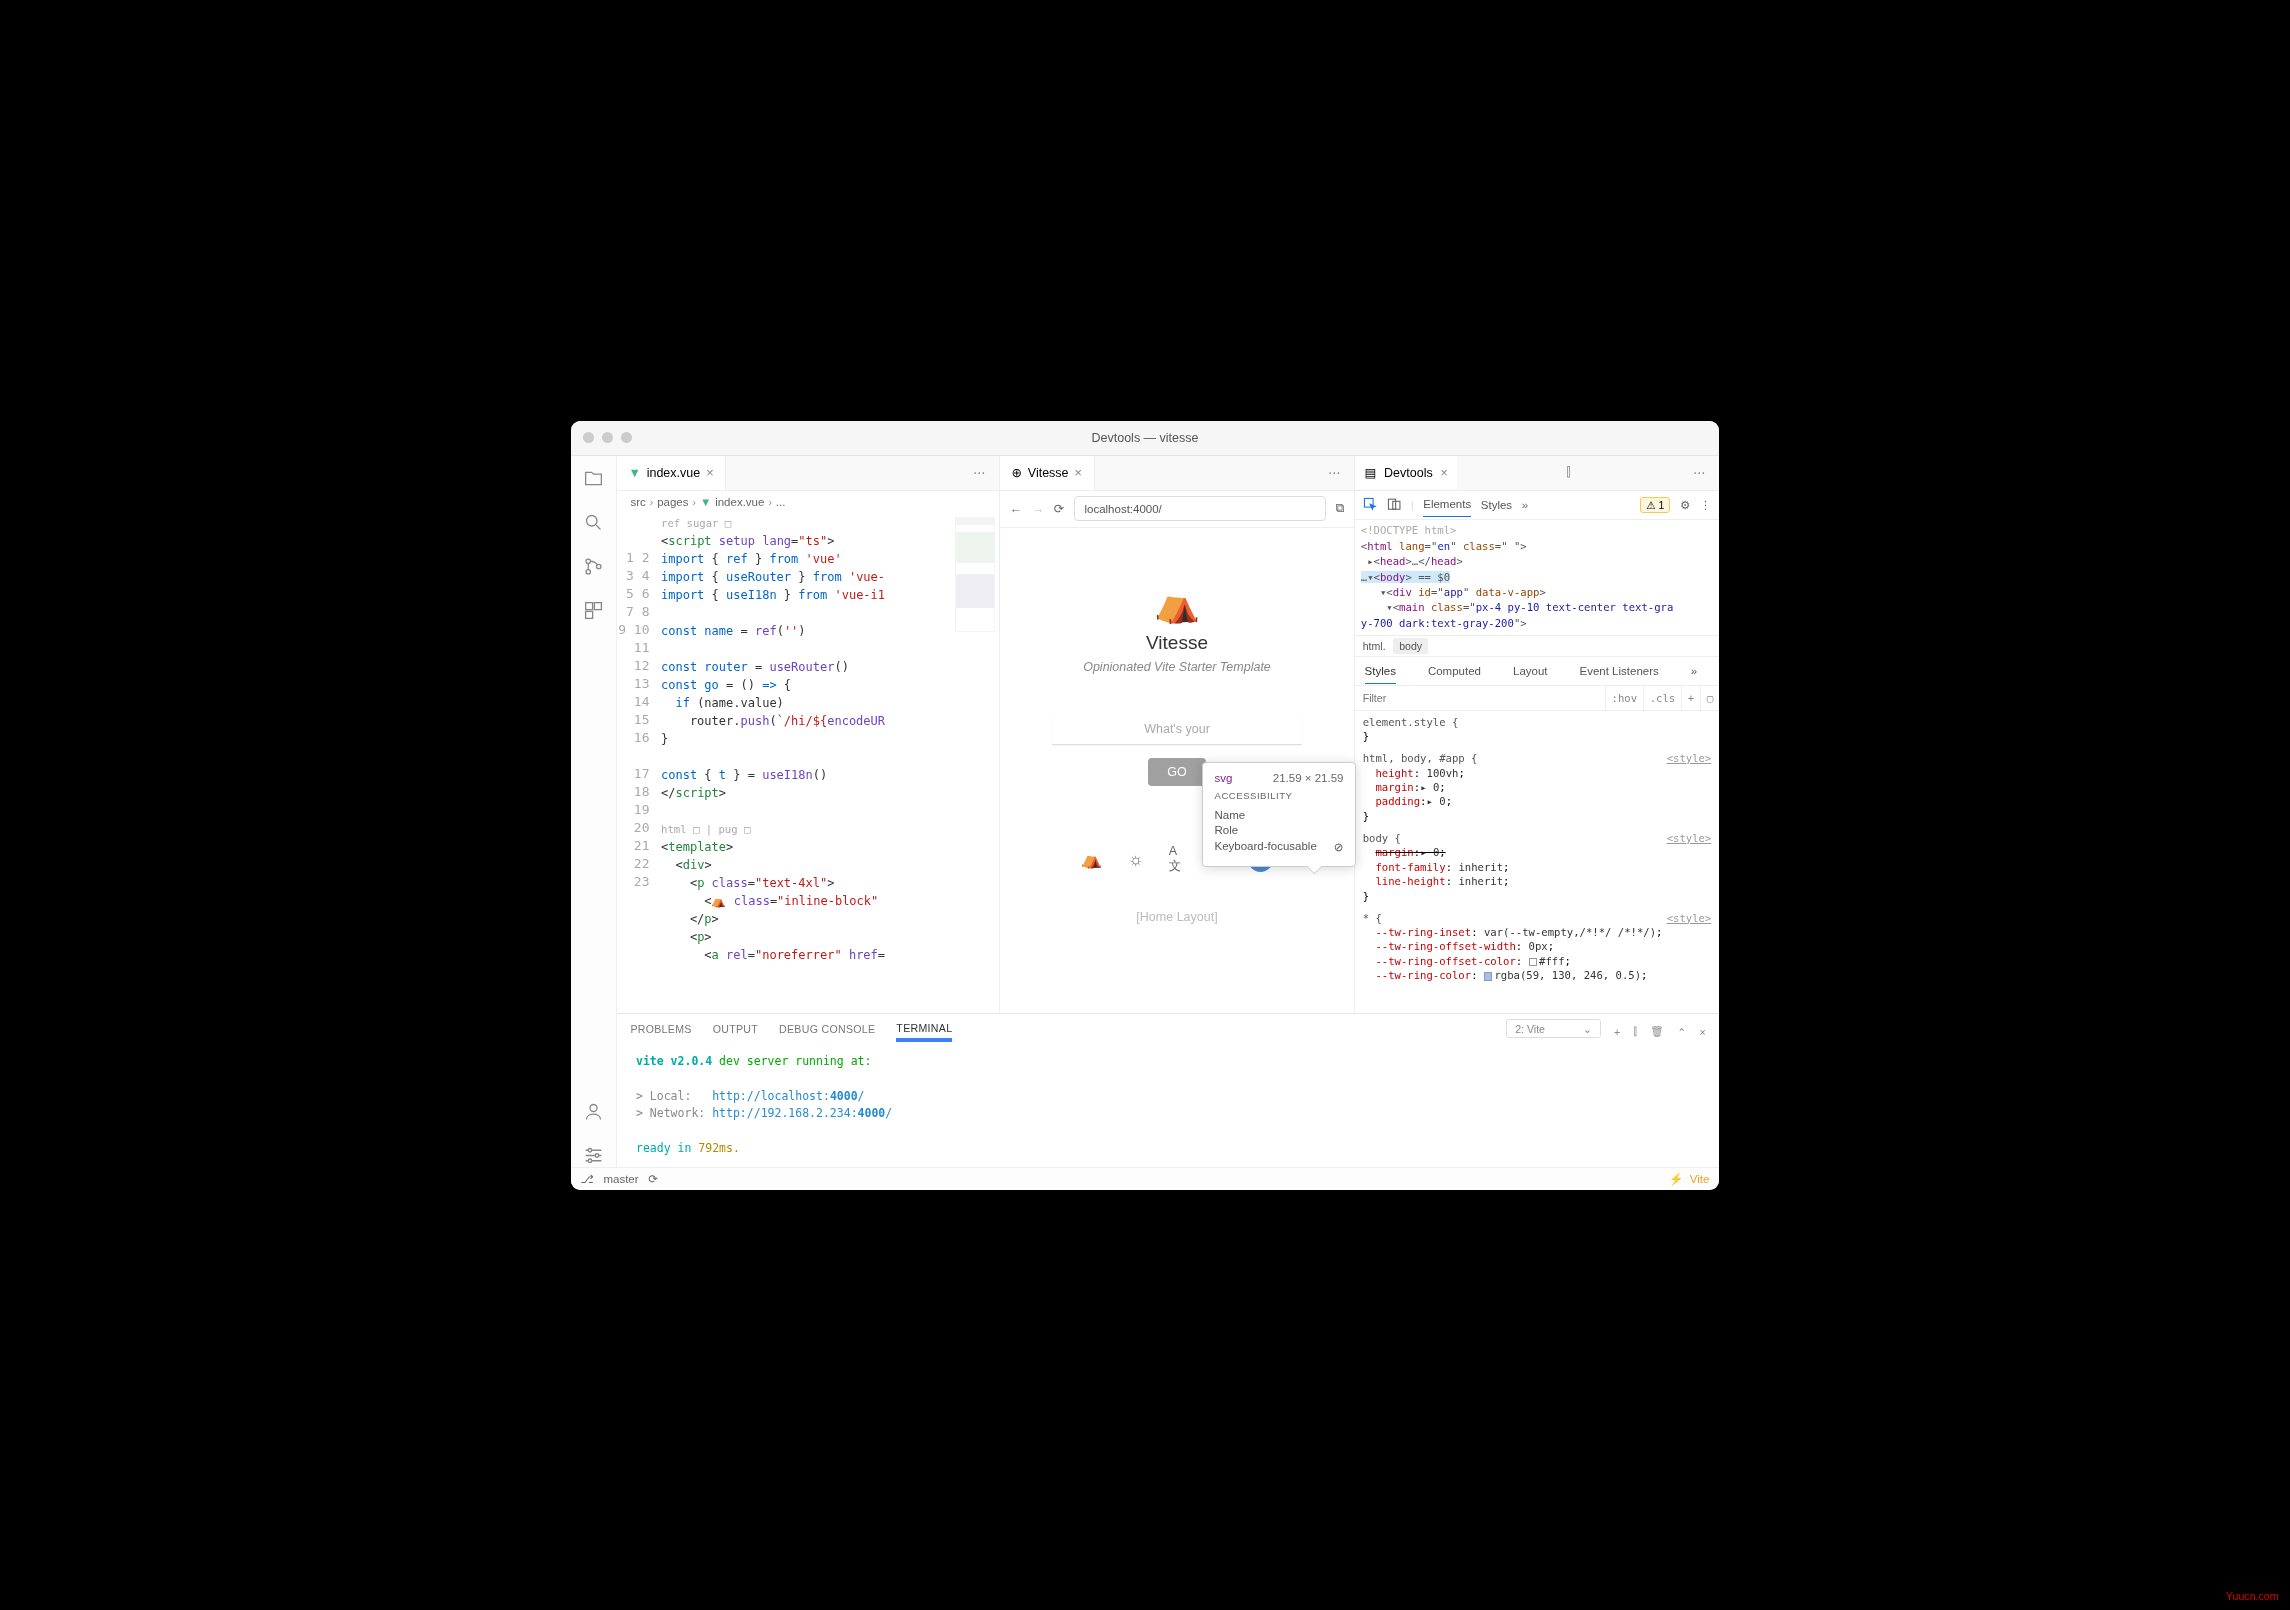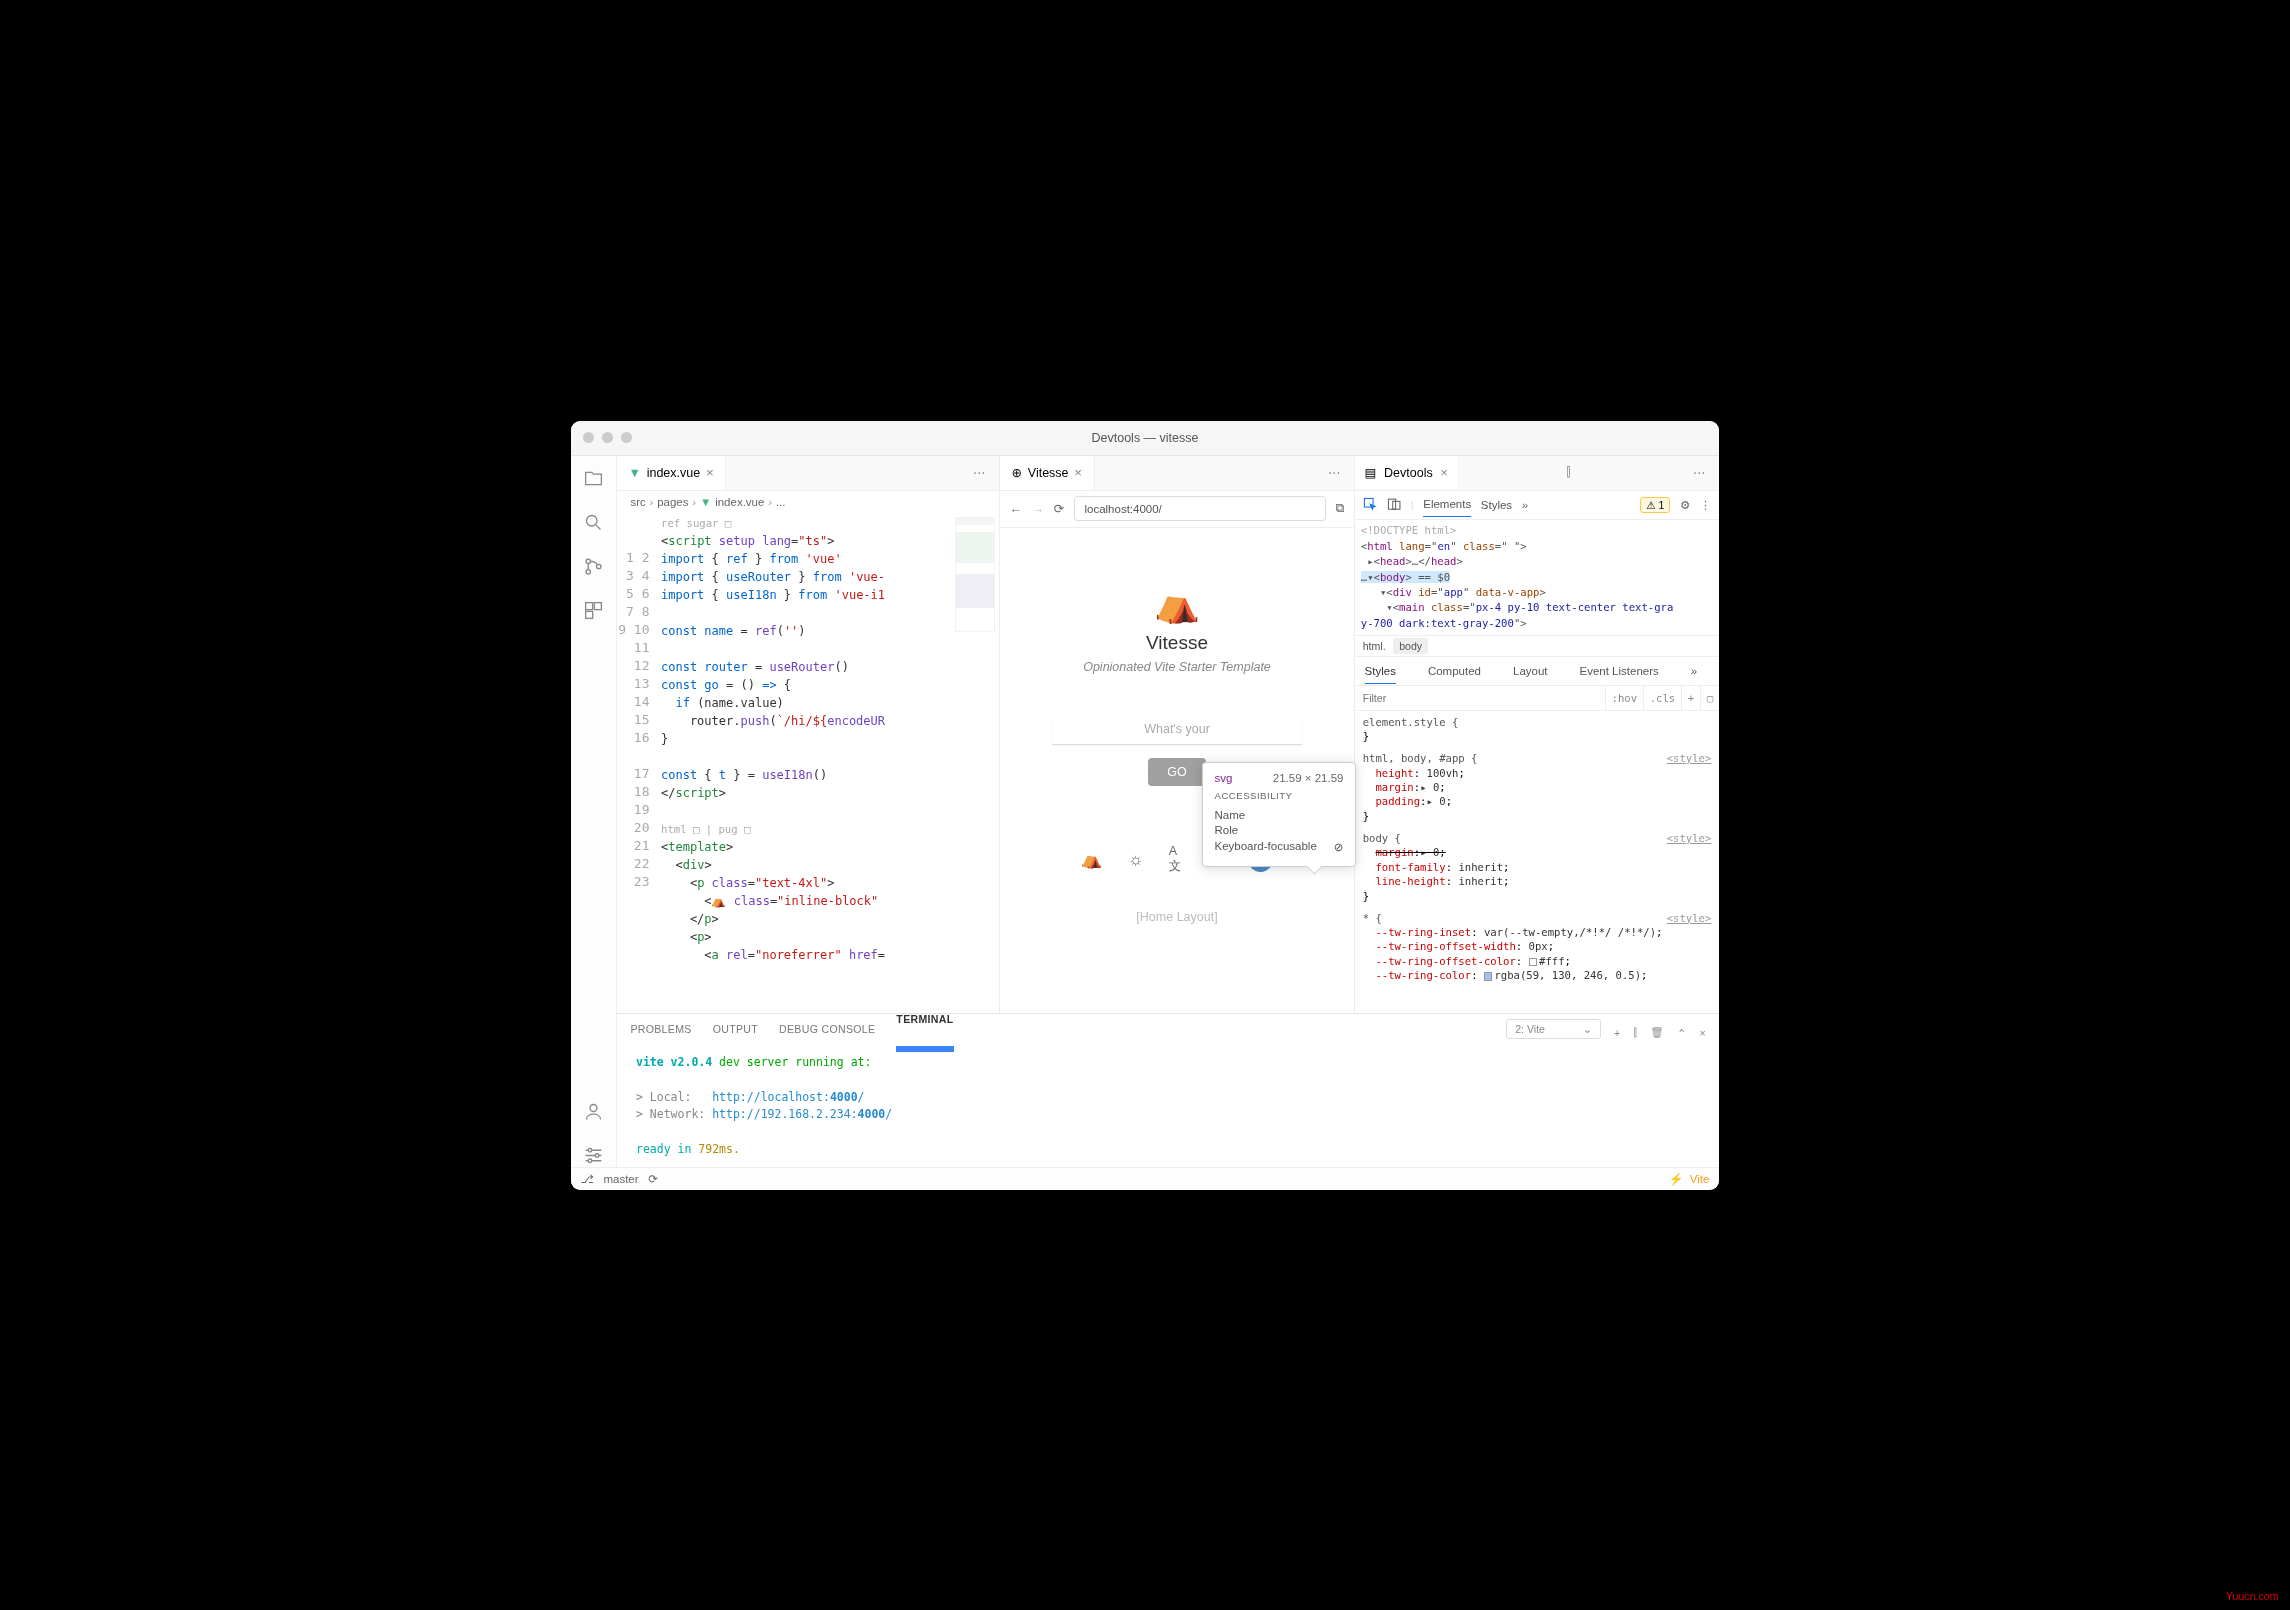--- a/index.html
+++ b/index.html
@@ -83,21 +83,21 @@
 .styles-pane .src { position: absolute; right: 0; top: 0; color: #999; text-decoration: underline; }
 .styles-pane .sel2 { color: #555; }
 .styles-pane .prop { color: #c80000; }
 .styles-pane .val { color: #333; }
 .styles-pane .strike { text-decoration: line-through; }
 .styles-pane .swatch { display: inline-block; width: 8.6px; height: 8.6px; border: 1px solid #999; vertical-align: middle; margin-right: 1.9px; }
 
 .bottom { height: 154px; border-top: 1px solid #e5e5e5; display: flex; flex-direction: column; }
 .bottom-tabs { height: 31px; display: flex; align-items: center; gap: 21px; padding: 0 13.4px; font-size: 10.6px; color: #777; }
 .bottom-tabs .t-item { cursor: pointer; letter-spacing: 0.3px; }
-.bottom-tabs .t-item.active { color: #333; border-bottom: 6px solid #3b82f6; padding-bottom: 21px; margin-bottom: -6.7px; font-weight: bold; }
+.bottom-tabs .t-item.active { color: #333; border-bottom: 4px solid #3b82f6; padding-bottom: 4px; margin-bottom: -6.7px; }
 .bottom-tabs .right { margin-left: auto; display: flex; align-items: flex-end; gap: 13.4px; color: #888; }
 .term-select { border: 1px solid #ddd; padding: 2.9px 7.7px; border-radius: 2.9px; font-size: 10.6px; display: flex; align-items: center; gap: 38px; cursor: pointer; }
 .terminal { flex: 1; font-family: Menlo, Monaco, monospace; font-size: 11.5px; line-height: 17.3px; padding: 9.6px 19px; color: #333; white-space: pre; }
 .terminal .cyan { color: #0aa; }
 .terminal .yellow { color: #b58900; }
 .terminal .blue { color: #268bd2; }
 .terminal .green { color: #0a0; }
 .terminal .bold { font-weight: bold; }
 .terminal .gray { color: #888; }
 

